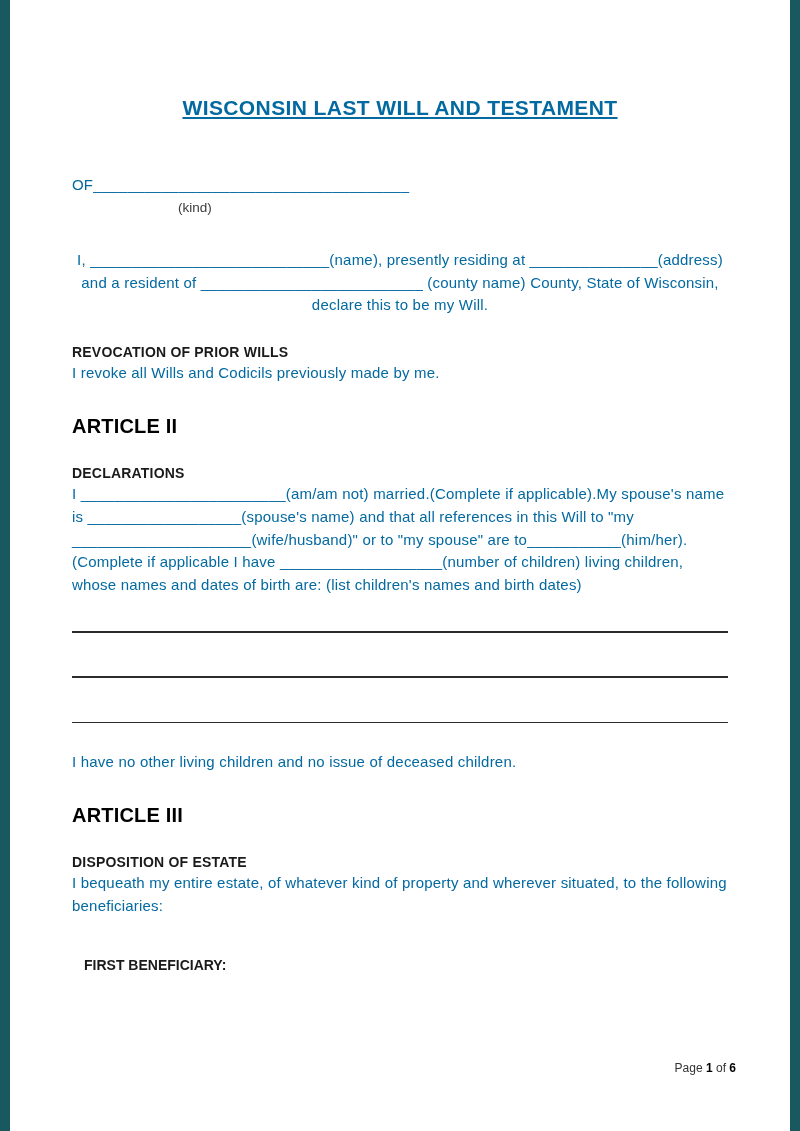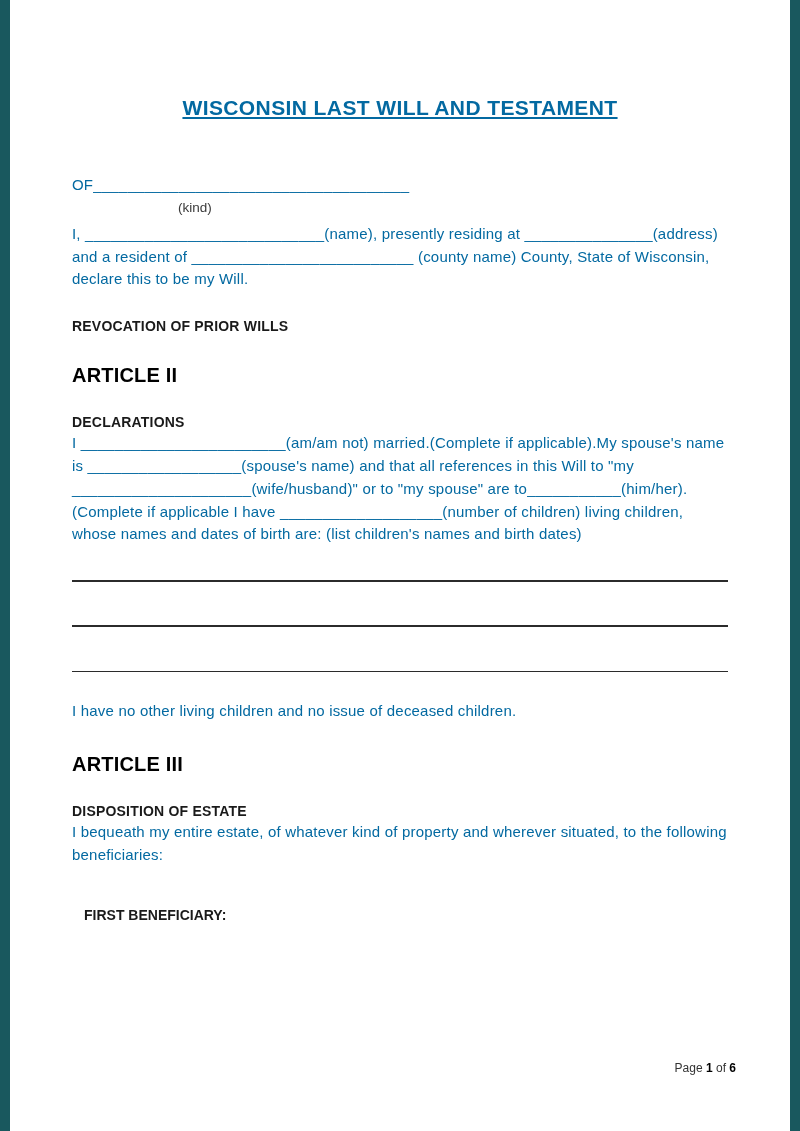--- a/index.html
+++ b/index.html
@@ -56,21 +56,21 @@
     margin-left: 106px;
     font-size: 13.5px;
   }
 
   .body-text {
     font-size: 15px;
     line-height: 1.52;
     letter-spacing: 0.2px;
     color: #0369a1;
   }
-  .intro { margin-top: 8px; }
+  .intro { margin-top: 34px; text-align: center; }
 
   .article-heading {
     margin-top: 30px;
     font-size: 20px;
     font-weight: bold;
     color: #000000;
     letter-spacing: 0.2px;
   }
 
   .sub-heading {
@@ -122,20 +122,21 @@
   <div class="content">
 
     <div class="doc-title">WISCONSIN LAST WILL AND TESTAMENT</div>
 
     <div class="of-line body-text">OF_____________________________________</div>
     <div class="of-caption">(kind)</div>
 
     <p class="body-text intro">I, ____________________________(name), presently residing at _______________(address) and a resident of __________________________ (county name) County, State of Wisconsin, declare this to be my Will.</p>
 
     <div class="sub-heading">REVOCATION OF PRIOR WILLS</div>
+    <div class="body-text sub-body">I revoke all Wills and Codicils previously made by me.</div>
 
     <div class="article-heading">ARTICLE II</div>
     <div class="sub-heading">DECLARATIONS</div>
     <div class="body-text sub-body">I ________________________(am/am not) married.(Complete  if  applicable).My spouse's name is __________________(spouse's name) and that all references in this Will to "my _____________________(wife/husband)"   or  to "my spouse" are to___________(him/her).(Complete if applicable I have ___________________(number of children) living children, whose names and dates of birth are: (list children's names and birth dates)</div>
 
     <hr class="fill-line thick l1">
     <hr class="fill-line thick l2">
     <hr class="fill-line thin l3">
 
     <div class="body-text note-text">I have no other living children and no issue of deceased children.</div>

